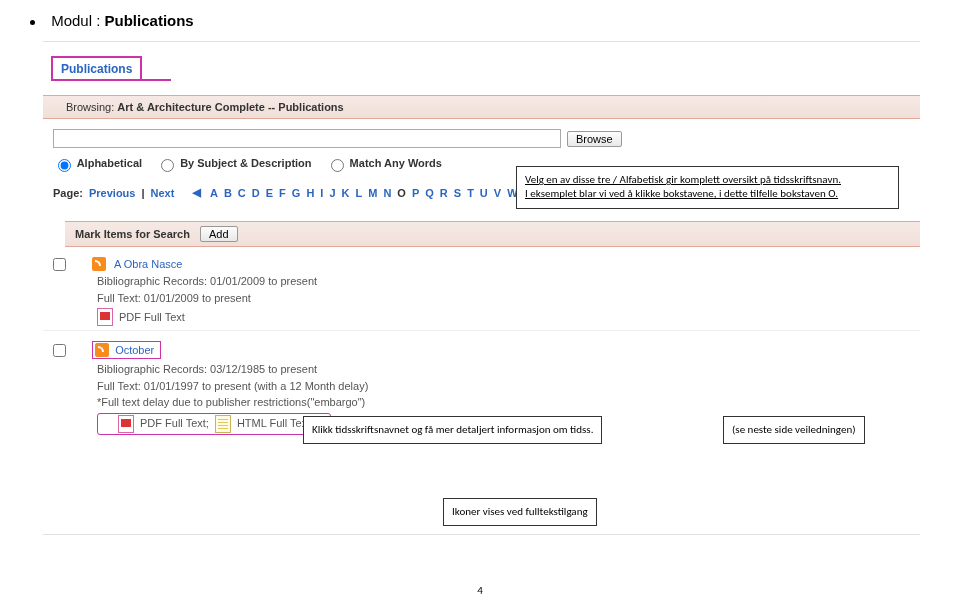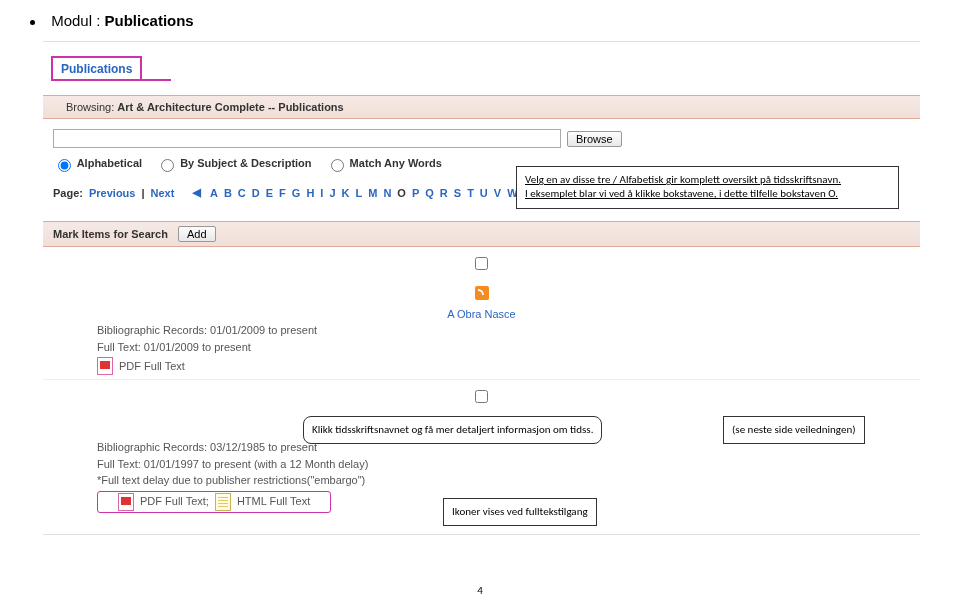--- a/index.html
+++ b/index.html
@@ -114,30 +114,30 @@
     border-top: 1px solid #e0a898;
     border-bottom: 1px solid #e0a898;
     background: linear-gradient(#f6e9e5, #f0dfd8);
     padding: 4px 10px;
     display: flex;
     align-items: center;
     gap: 10px;
     font-weight: bold;
     font-size: 11px;
     color: #333;
+    margin-left: 22px;
   }
   .result {
     padding: 10px 10px 4px 10px;
     border-bottom: 1px solid #eee;
   }
   .result-head {
     display: flex;
     align-items: center;
     gap: 8px;
-    flex-direction: column;
   }
   .result-head .cb { margin: 0; }
   .rss-icon {
     width: 14px;
     height: 14px;
     background: #f78b1e;
     border-radius: 2px;
     display: inline-flex;
     align-items: center;
     justify-content: center;
@@ -327,19 +327,19 @@
           <span>HTML Full Text</span>
         </span>
       </div>
     </div>
   </div>
 
   <div class="callout" style="left:473px; top:124px; width:365px;text-decoration:underline;">
     <div>Velg en av disse tre / Alfabetisk gir komplett oversikt på tidsskriftsnavn.</div>
     <div>I eksemplet blar vi ved å klikke bokstavene, i dette tilfelle bokstaven O.</div>
   </div>
-  <div class="callout" style="left:260px; top:374px;border-radius:8px;">Klikk tidsskriftsnavnet og få mer detaljert informasjon om tidss.</div>
+  <div class="callout" style="left:260px; top:374px;">Klikk tidsskriftsnavnet og få mer detaljert informasjon om tidss.</div>
   <div class="callout" style="left:680px; top:374px;">(se neste side veiledningen)</div>
   <div class="callout" style="left:400px; top:456px;">Ikoner vises ved fulltekstilgang</div>
 
 </div>
 
 <div class="page-number">4</div>
 
 </body></html>

